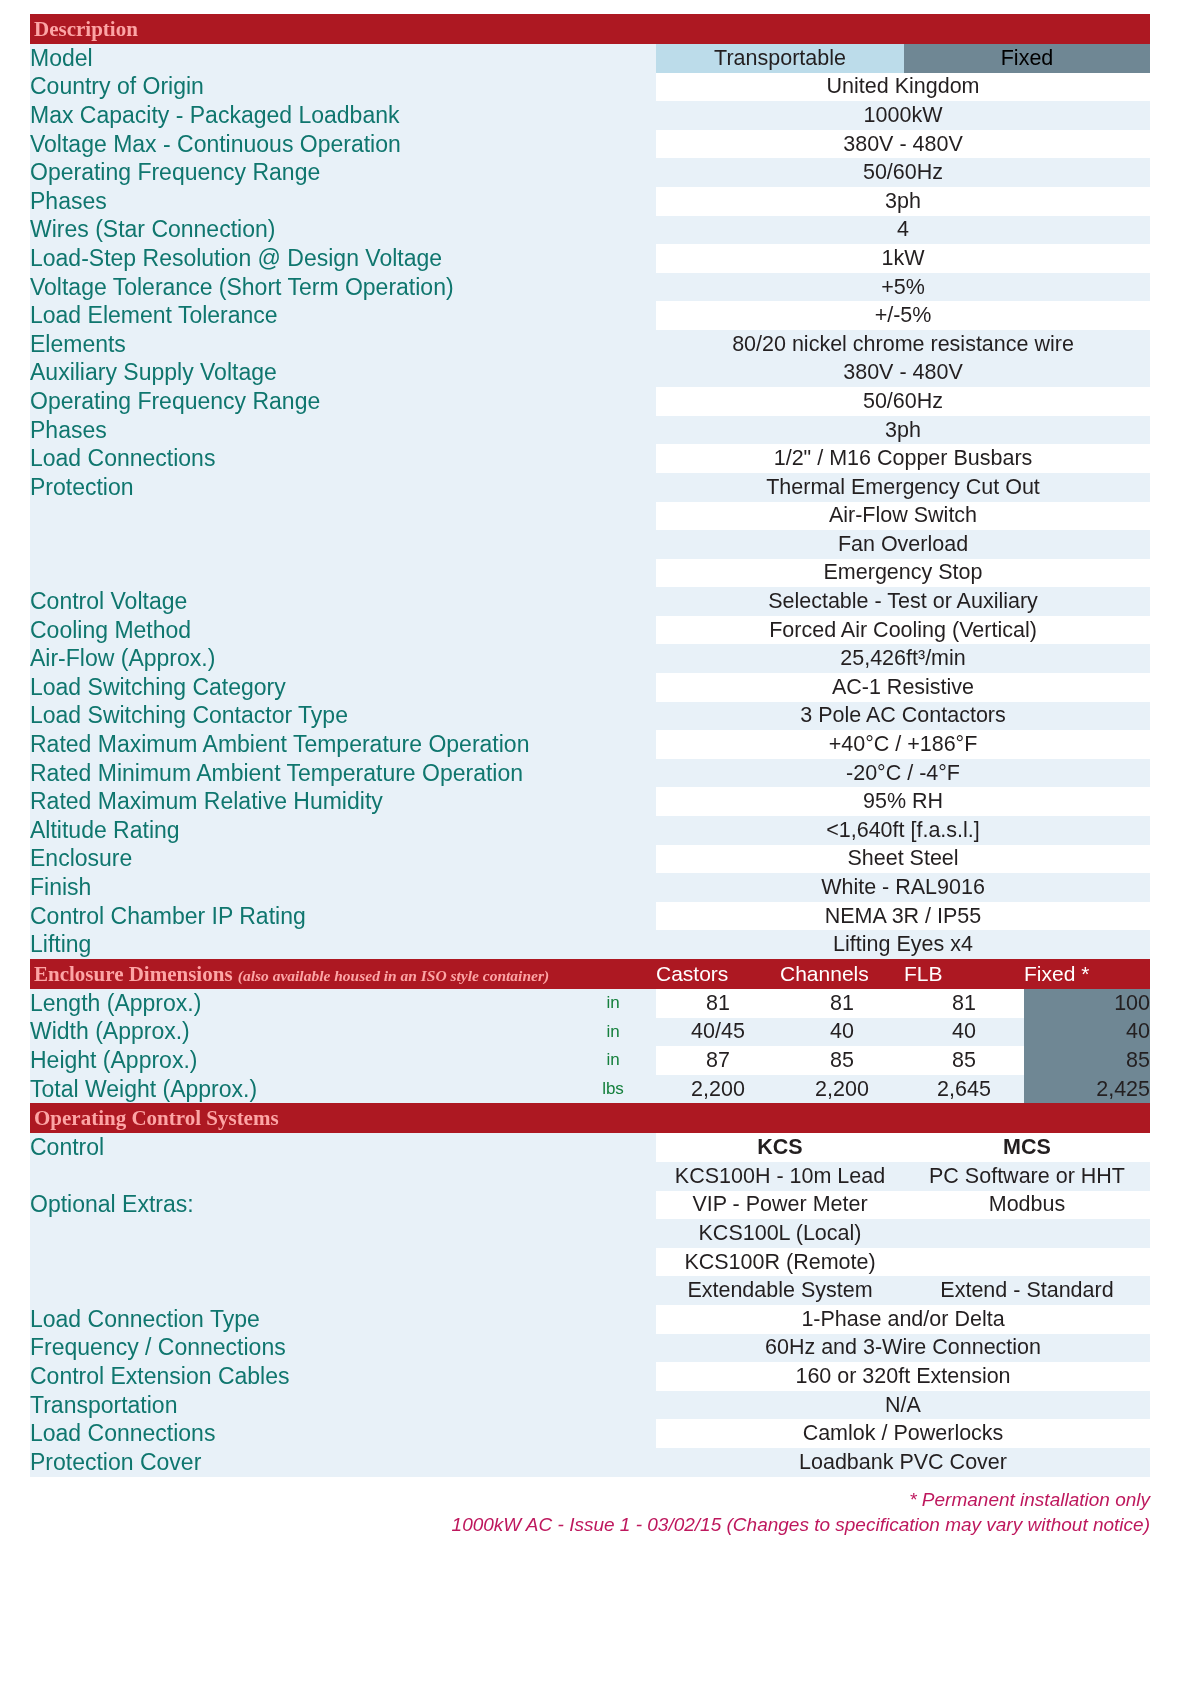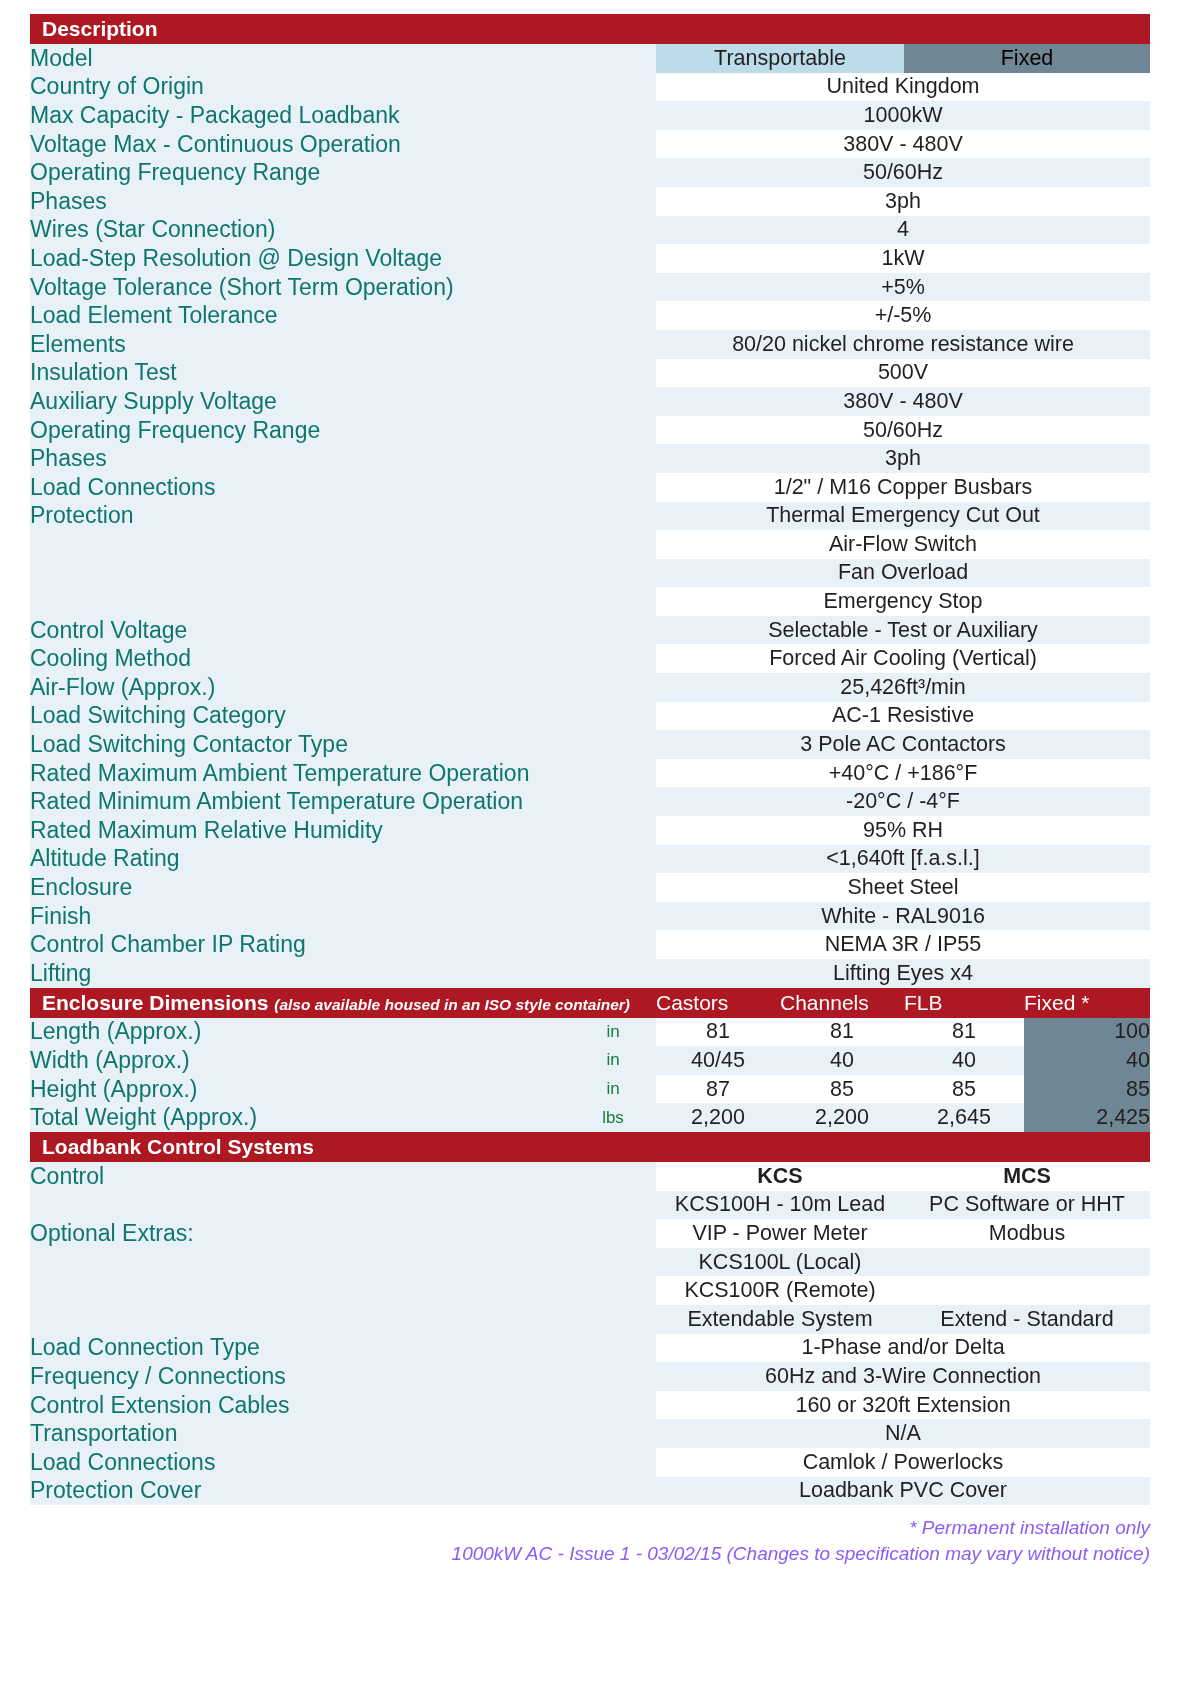--- a/index.html
+++ b/index.html
@@ -69,43 +69,44 @@
 
   
   tr.section td {
     background: #ad1822;
     color: #ffffff;
     height: 30px;
   }
   .sect-title {
     font-size: 21px;
     font-weight: bold;
-    padding-left: 12px;
-    color: #ffffff;
+    padding-left: 4px;
+    color: #fca5a5;
     white-space: nowrap;
+    font-family: Liberation Serif, serif;
   }
   .sect-title .sub {
     font-size: 15.5px;
     font-weight: bold;
     font-style: italic;
   }
   .sect-col {
     font-size: 21px;
     font-weight: bold;
     color: #ffffff;
     text-align: left;
   }
 
   .footer {
     width: 1120px;
     margin: 10px 30px 0 30px;
     text-align: right;
     font-size: 19px;
     font-style: italic;
-    color: #8b5cf6;
+    color: #be185d;
     line-height: 1.35;
   }
   .footer div { white-space: nowrap; }
 </style>
 </head>
 <body>
 
 <div class="sheet">
   <table class="spec">
     <colgroup>
@@ -175,25 +176,20 @@
         <td class="bg-light label">Load Element Tolerance</td>
         <td class="bg-light"></td>
         <td class="bg-white val" colspan="4">+/-5%</td>
       </tr>
       <tr class="rowh">
         <td class="bg-light label">Elements</td>
         <td class="bg-light"></td>
         <td class="bg-light val" colspan="4">80/20 nickel chrome resistance wire</td>
       </tr>
       <tr class="rowh">
-        <td class="bg-light label">Insulation Test</td>
-        <td class="bg-light"></td>
-        <td class="bg-white val" colspan="4">500V</td>
-      </tr>
-      <tr class="rowh">
         <td class="bg-light label">Auxiliary Supply Voltage</td>
         <td class="bg-light"></td>
         <td class="bg-light val" colspan="4">380V - 480V</td>
       </tr>
       <tr class="rowh">
         <td class="bg-light label">Operating Frequency Range</td>
         <td class="bg-light"></td>
         <td class="bg-white val" colspan="4">50/60Hz</td>
       </tr>
       <tr class="rowh">
@@ -333,21 +329,21 @@
         <td class="bg-light label">Total Weight (Approx.)</td>
         <td class="bg-light unit">lbs</td>
         <td class="bg-light val">2,200</td>
         <td class="bg-light val">2,200</td>
         <td class="bg-light val">2,645</td>
         <td class="bg-greyv val">2,425</td>
       </tr>
 
       <tr class="section rowh">
         <td colspan="6">
-          <div class="sect-title">Loadbank Control Systems</div>
+          <div class="sect-title">Operating Control Systems</div>
         </td>
       </tr>
 
       <tr class="rowh">
         <td class="bg-light label">Control</td>
         <td class="bg-light"></td>
         <td class="bg-white val bold" colspan="2">KCS</td>
         <td class="bg-white val bold" colspan="2">MCS</td>
       </tr>
 

